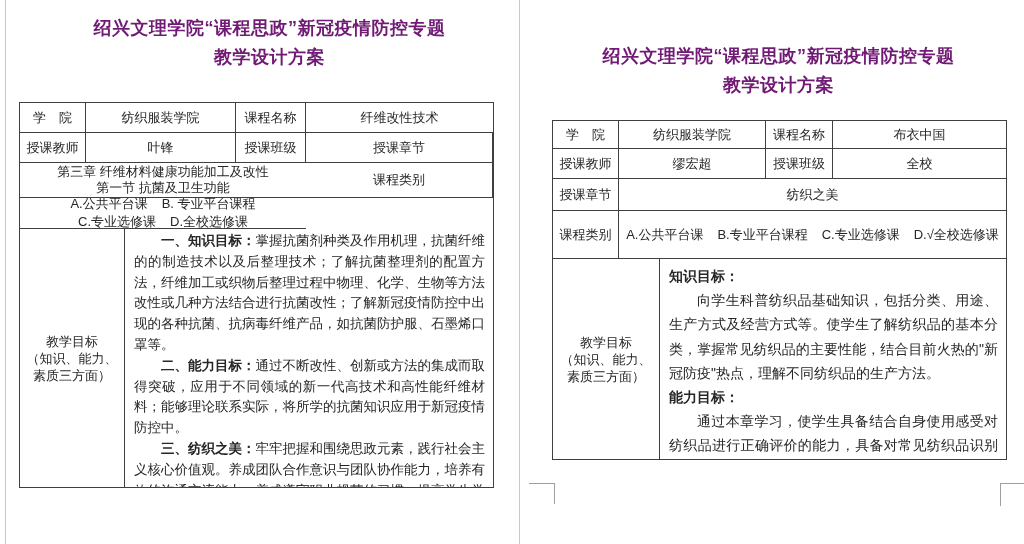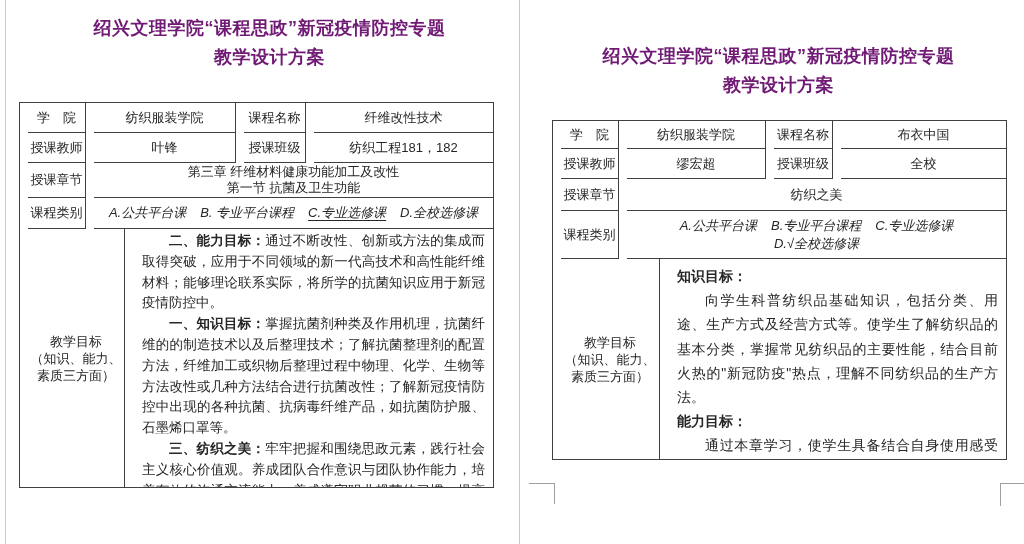--- a/index.html
+++ b/index.html
@@ -17,29 +17,29 @@
   .title-b{left:552px;top:42px;width:453px;}
   .doc-title span{display:block;}
 
   .tbl{position:absolute;display:grid;border:1px solid #3f3f3f;background:#fff;}
   .tbl-a{left:19px;top:102px;grid-template-columns:66px 39px 111px 70px 187px;
     grid-template-rows:30px 30px 35px 31px 258px;}
   .tbl-b{left:552px;top:120px;grid-template-columns:66px 41px 106px 67px 173px;
     grid-template-rows:28px 30px 32px 48px 200px;}
   .c{border-right:1px solid #3f3f3f;border-bottom:1px solid #3f3f3f;
     display:flex;flex-direction:column;align-items:center;justify-content:center;
-    text-align:center;font-size:13px;overflow:hidden;margin-left:8px;}
+    text-align:center;font-size:13px;overflow:hidden;}
   .nbr{border-right:none;}
   .nbb{border-bottom:none;}
   .sp2{grid-column:span 2;}
   .sp3{grid-column:span 3;}
   .sp4{grid-column:span 4;}
   .chapter-line{display:block;line-height:16.5px;text-align:right;}
   .label-multi{line-height:17px;}
-  .opt{margin:0 7px;white-space:nowrap;font-style:italic;}
+  .opt{margin:0 7px;white-space:nowrap;}
   .opt-ul{text-decoration:underline;text-underline-offset:3px;}
 
   .obj-cell{display:block;text-align:justify;padding:2px 8px 0 9px;}
   .tbl-a .obj-cell{font-size:13.5px;line-height:20.8px;}
   .tbl-b .obj-cell{font-size:14px;line-height:24.2px;padding-top:5px;}
   .obj-cell p{margin:0;text-indent:2em;}
   .obj-cell p.obj-h{text-indent:0;font-weight:bold;}
   .obj-cell b{font-weight:bold;}
 
   .cropmark{position:absolute;}
@@ -65,43 +65,42 @@
     <div class="tbl tbl-a">
 
       <div class="c">学　院</div>
       <div class="c sp2">纺织服装学院</div>
       <div class="c">课程名称</div>
       <div class="c nbr">纤维改性技术</div>
 
       <div class="c">授课教师</div>
       <div class="c sp2">叶锋</div>
       <div class="c">授课班级</div>
-      <div class="c nbr">纺织工程181，182</div>
 
       <div class="c">授课章节</div>
       <div class="c sp4 nbr">
         <span class="chapter-line">第三章 纤维材料健康功能加工及改性</span>
         <span class="chapter-line">第一节 抗菌及卫生功能</span>
       </div>
 
       <div class="c">课程类别</div>
       <div class="c sp4 nbr">
         <div>
           <span class="opt">A.公共平台课</span><span class="opt">B. 专业平台课程</span><span class="opt opt-ul">C.专业选修课</span><span class="opt">D.全校选修课</span>
         </div>
       </div>
 
       <div class="c sp2 nbb label-multi">
         <span>教学目标</span>
         <span>（知识、能力、</span>
         <span>素质三方面）</span>
       </div>
       <div class="c sp3 nbr nbb obj-cell">
+        <p><b>一、知识目标：</b><span>掌握抗菌剂种类及作用机理，抗菌纤维的的制造技术以及后整理技术；了解抗菌整理剂的配置方法，纤维加工或织物后整理过程中物理、化学、生物等方法改性或几种方法结合进行抗菌改性；了解新冠疫情防控中出现的各种抗菌、抗病毒纤维产品，如抗菌防护服、石墨烯口罩等。</span></p>
         <p><b>二、能力目标：</b><span>通过不断改性、创新或方法的集成而取得突破，应用于不同领域的新一代高技术和高性能纤维材料；能够理论联系实际，将所学的抗菌知识应用于新冠疫情防控中。</span></p>
-        <p><b>一、知识目标：</b><span>掌握抗菌剂种类及作用机理，抗菌纤维的的制造技术以及后整理技术；了解抗菌整理剂的配置方法，纤维加工或织物后整理过程中物理、化学、生物等方法改性或几种方法结合进行抗菌改性；了解新冠疫情防控中出现的各种抗菌、抗病毒纤维产品，如抗菌防护服、石墨烯口罩等。</span></p>
         <p><b>三、纺织之美：</b><span>牢牢把握和围绕思政元素，践行社会主义核心价值观。养成团队合作意识与团队协作能力，培养有效的沟通交流能力，养成遵守职业规范的习惯，提高学生学习能力，在教材中学习内容，突破内容，有自己的创新意识或见解。</span></p>
       </div>
     </div>
   </section>
 
   <section>
     <h1 class="doc-title title-b">
       <span>绍兴文理学院“课程思政”新冠疫情防控专题</span>
       <span>教学设计方案</span>
     </h1>

